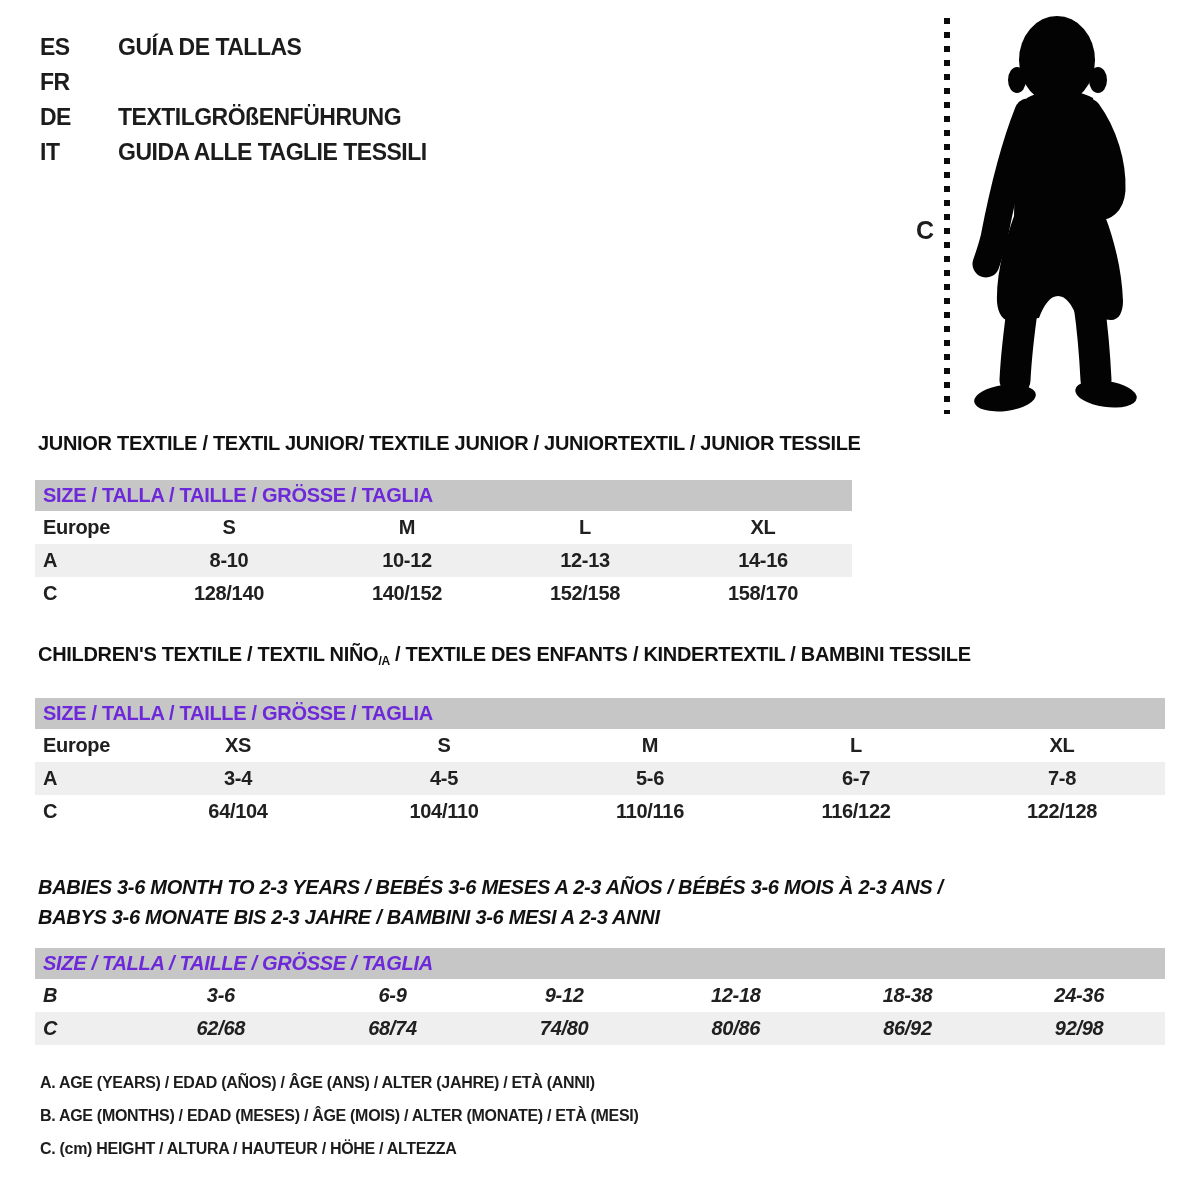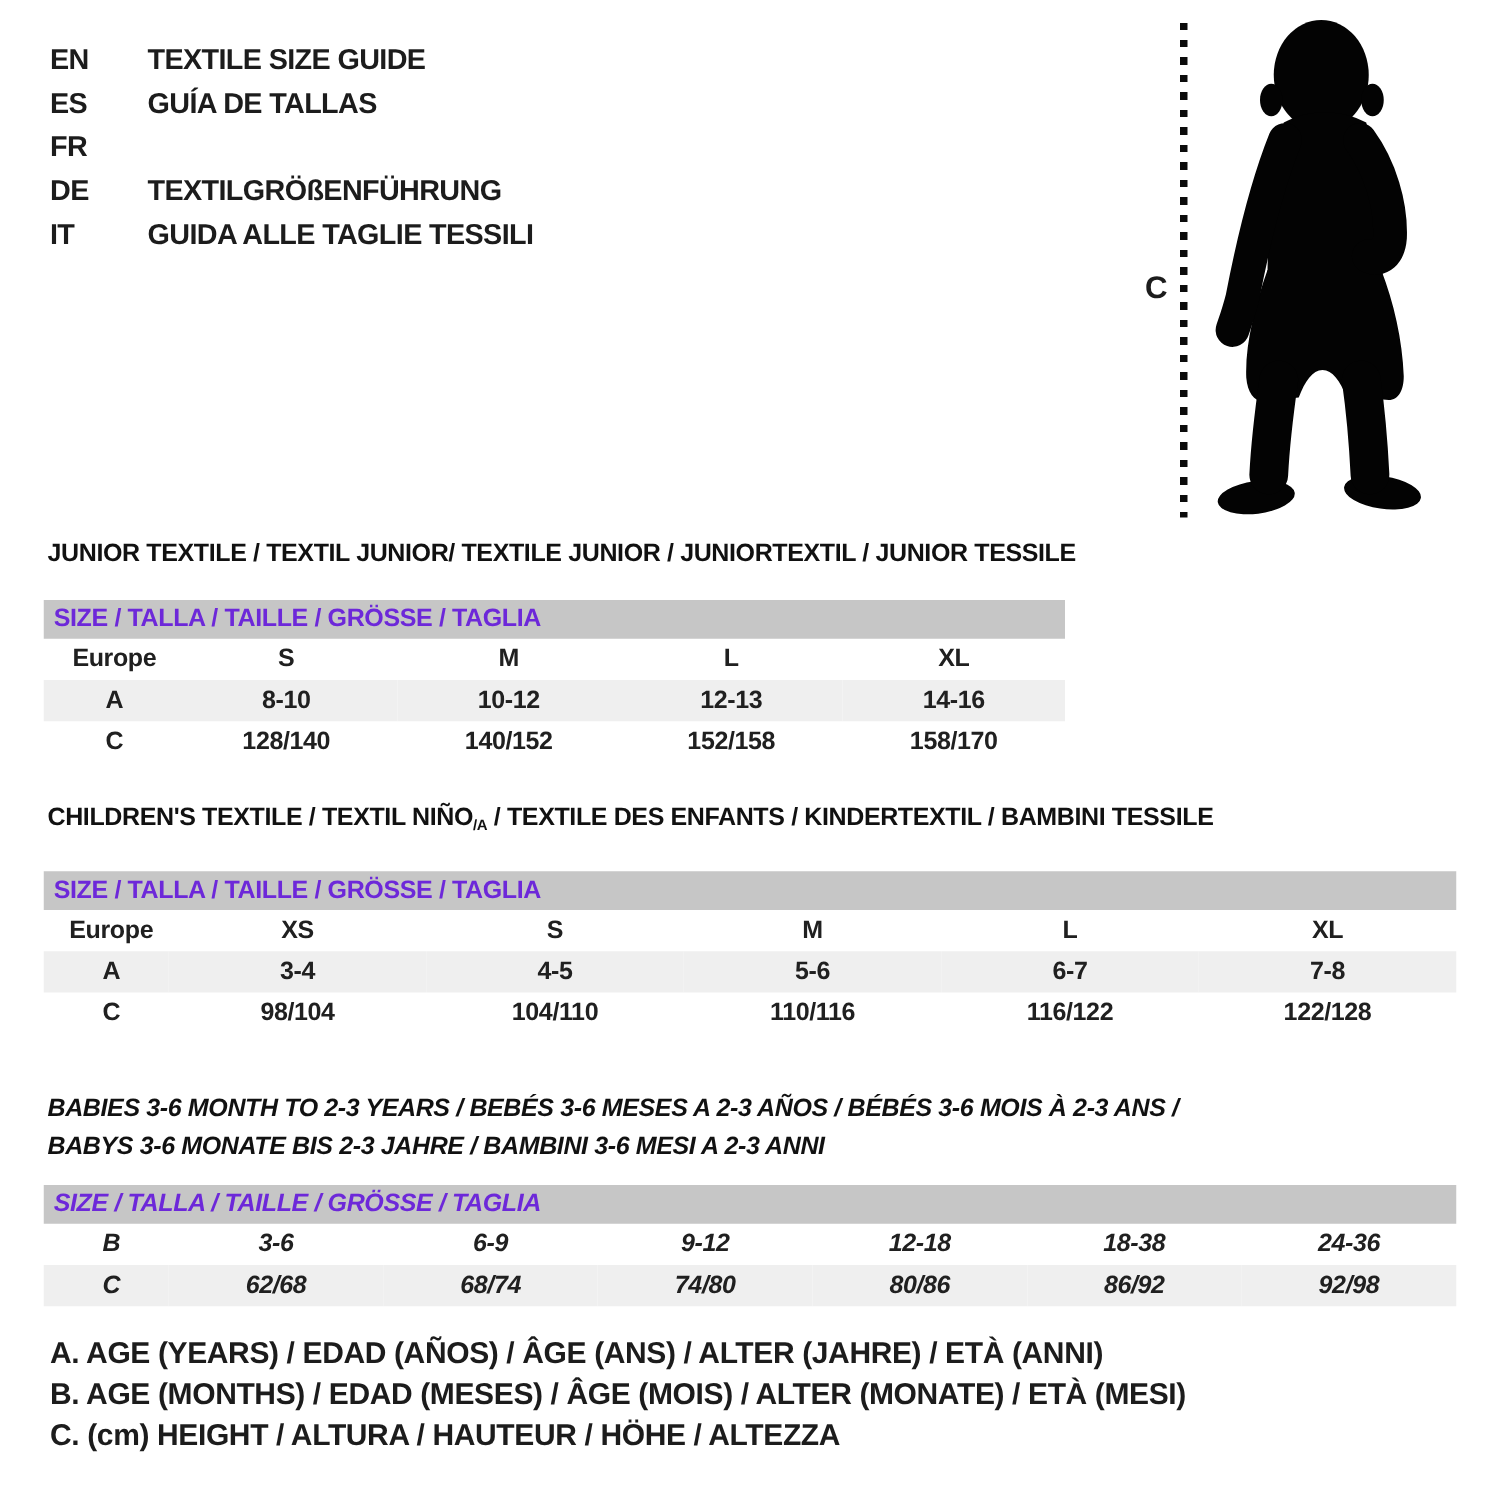--- a/index.html
+++ b/index.html
@@ -43,37 +43,33 @@
     letter-spacing:-0.3px;color:#111;font-weight:bold;white-space:nowrap;
   }
   .sec-babies h2{margin-bottom:16px;line-height:30px;}
   .nino-sub{font-size:12px;vertical-align:-4px;}
   .size-header{
     height:31px;line-height:31px;background:var(--header-bar-bg,#c6c6c6);
     color:#6d28d9;font-size:20px;padding-left:8px;letter-spacing:-0.3px;
   }
   table{width:100%;border-collapse:collapse;table-layout:fixed;}
   td{height:33px;font-size:20px;text-align:center;padding:0;letter-spacing:-0.3px;color:#202020;}
-  td.lbl{text-align:center;padding-left:8px;}
+  td.lbl{text-align:left;padding-left:8px;}
   tr.alt{background:var(--row-alt-bg,#efefef);}
 
   
   .legend{position:absolute;left:40px;top:1066px;}
-  .legend .legend-line{height:33px;display:flex;align-items:center;font-size:24px;letter-spacing:-0.3px;white-space:nowrap;}
+  .legend .legend-line{height:33px;display:flex;align-items:center;font-size:16px;letter-spacing:-0.3px;white-space:nowrap;}
 </style>
 </head>
 <body>
 
 <div class="page">
 
   <header class="lang-block">
-    <div class="lang-row">
-      <span class="lang-code">EN</span>
-      <span class="lang-label">TEXTILE SIZE GUIDE</span>
-    </div>
     <div class="lang-row">
       <span class="lang-code">ES</span>
       <span class="lang-label">GUÍA DE TALLAS</span>
     </div>
     <div class="lang-row">
       <span class="lang-code">FR</span>
     </div>
     <div class="lang-row">
       <span class="lang-code">DE</span>
       <span class="lang-label">TEXTILGRÖßENFÜHRUNG</span>
@@ -169,21 +165,21 @@
       <tr class="alt">
         <td class="lbl">A</td>
         <td>3-4</td>
         <td>4-5</td>
         <td>5-6</td>
         <td>6-7</td>
         <td>7-8</td>
       </tr>
       <tr>
         <td class="lbl">C</td>
-        <td>98/104</td>
+        <td>64/104</td>
         <td>104/110</td>
         <td>110/116</td>
         <td>116/122</td>
         <td>122/128</td>
       </tr>
     </tbody>
       </table>
   </section>
 
   <section class="sec sec-babies">

